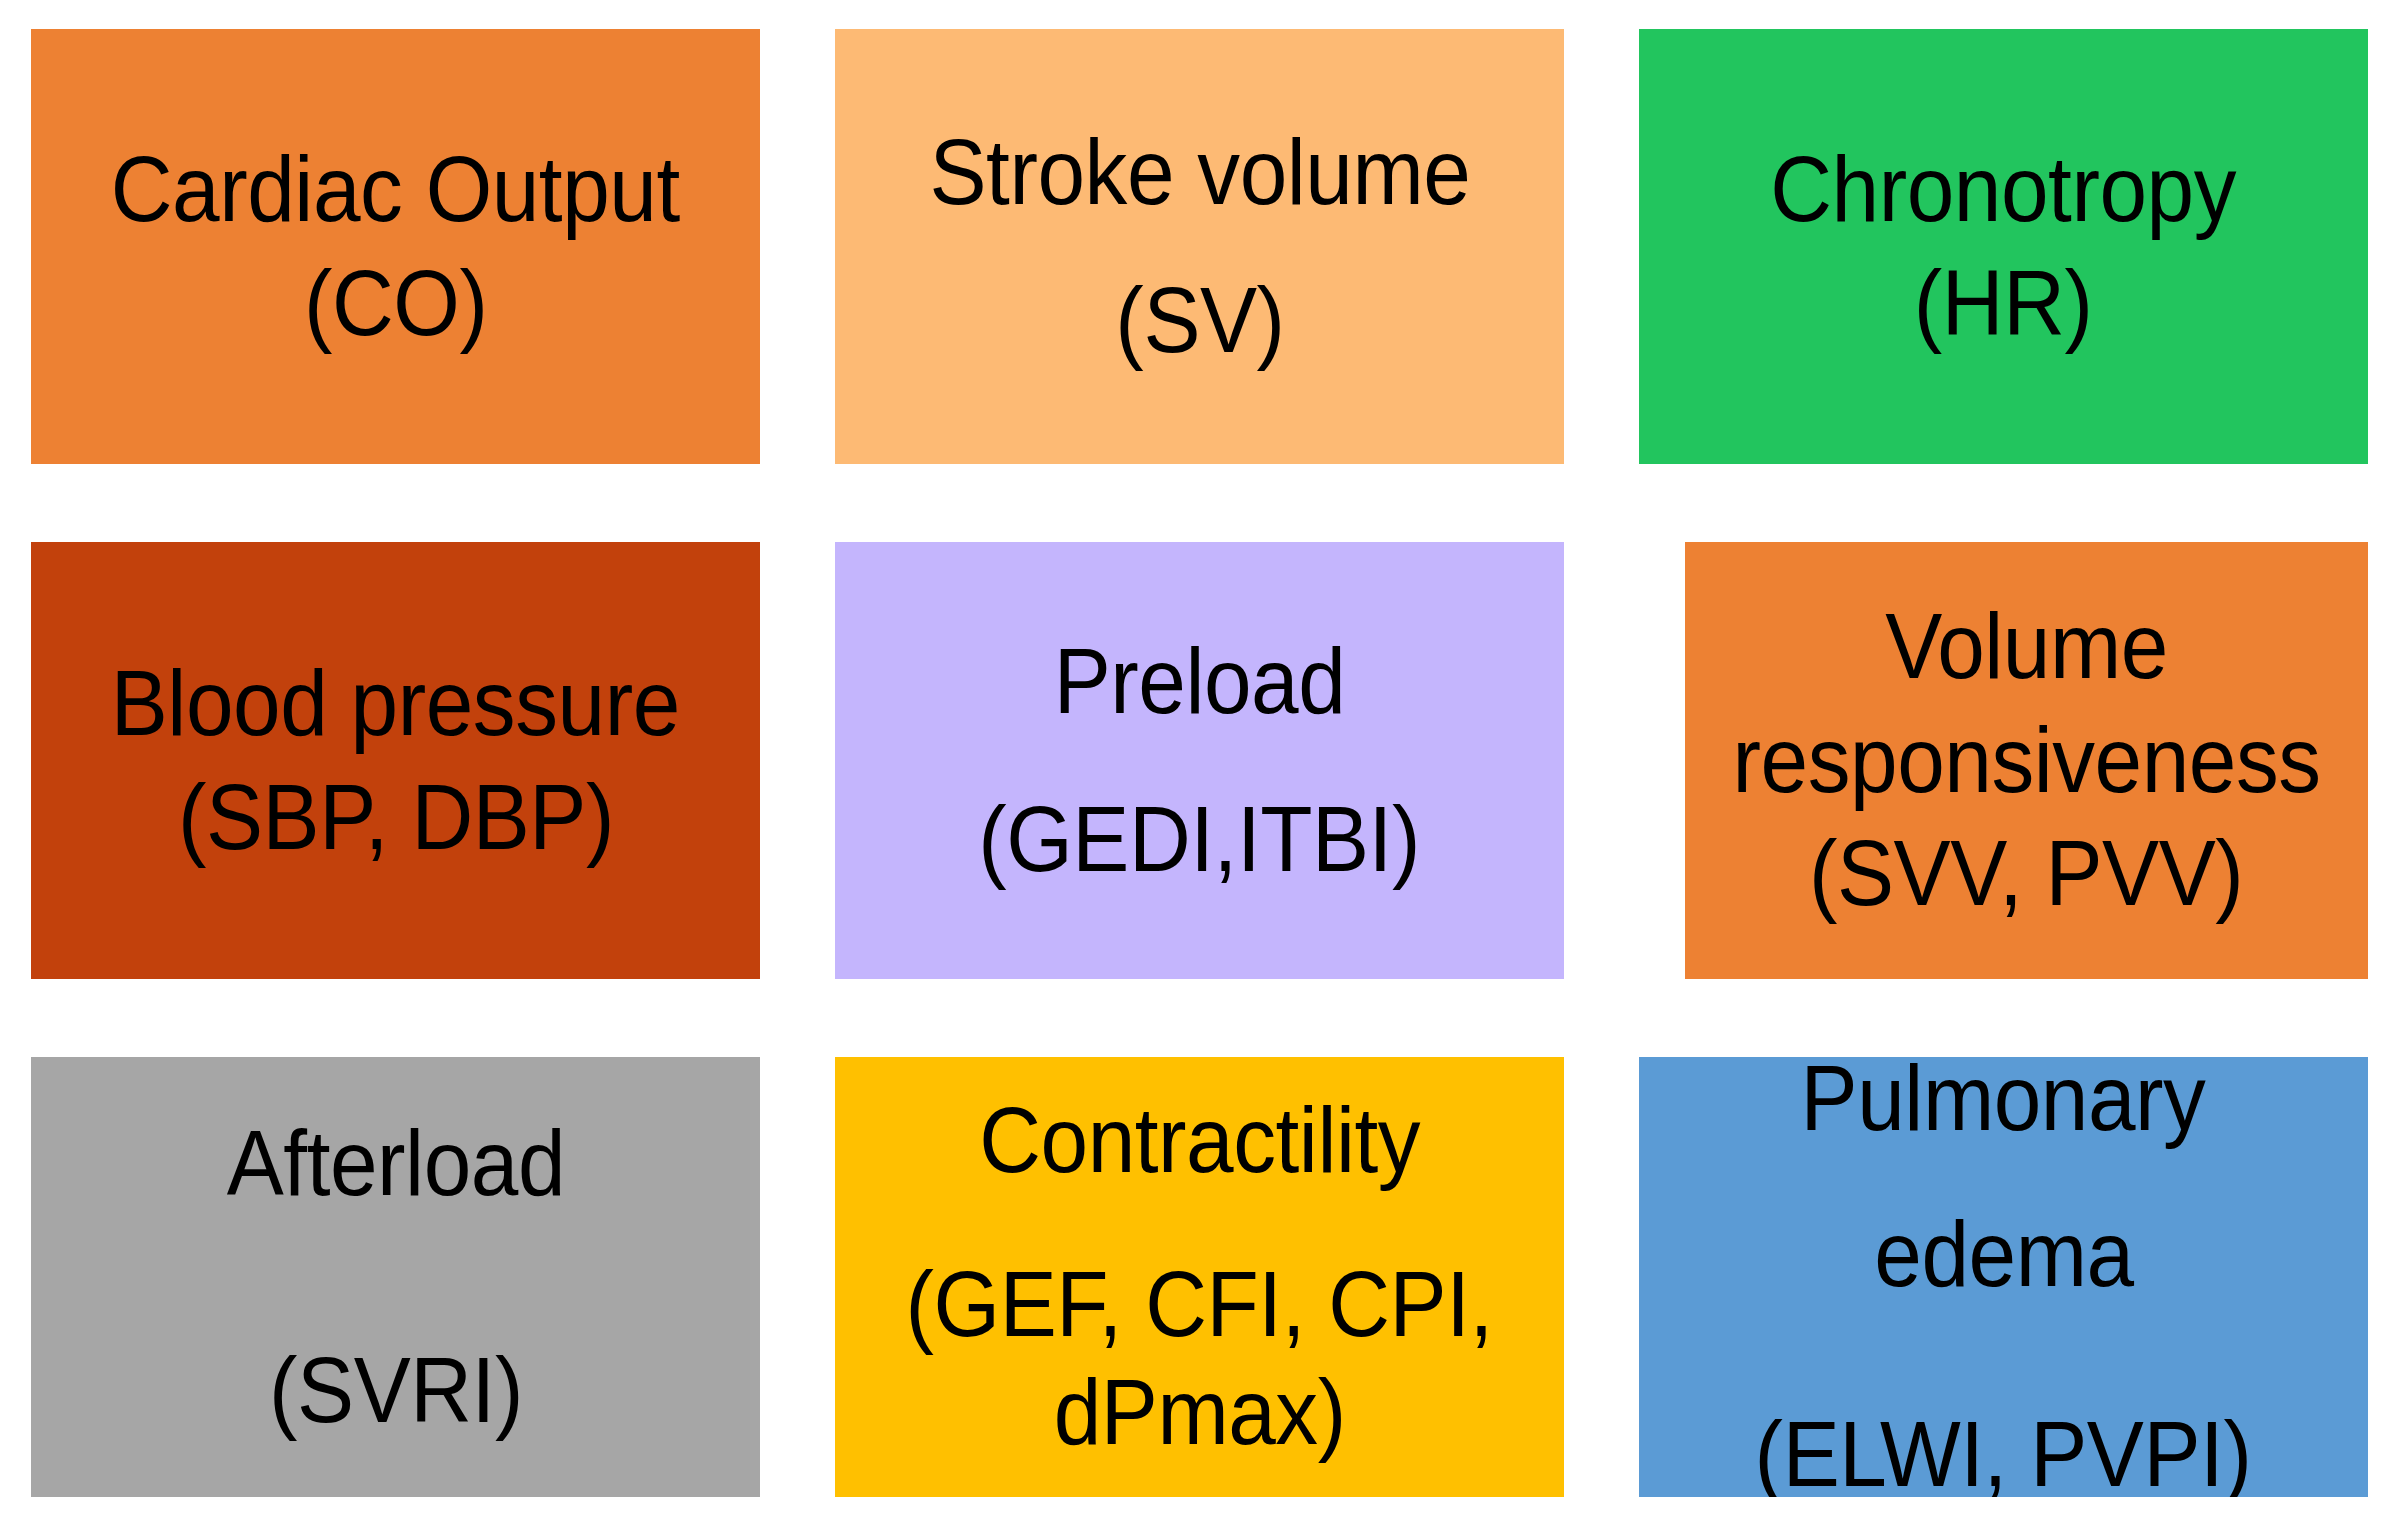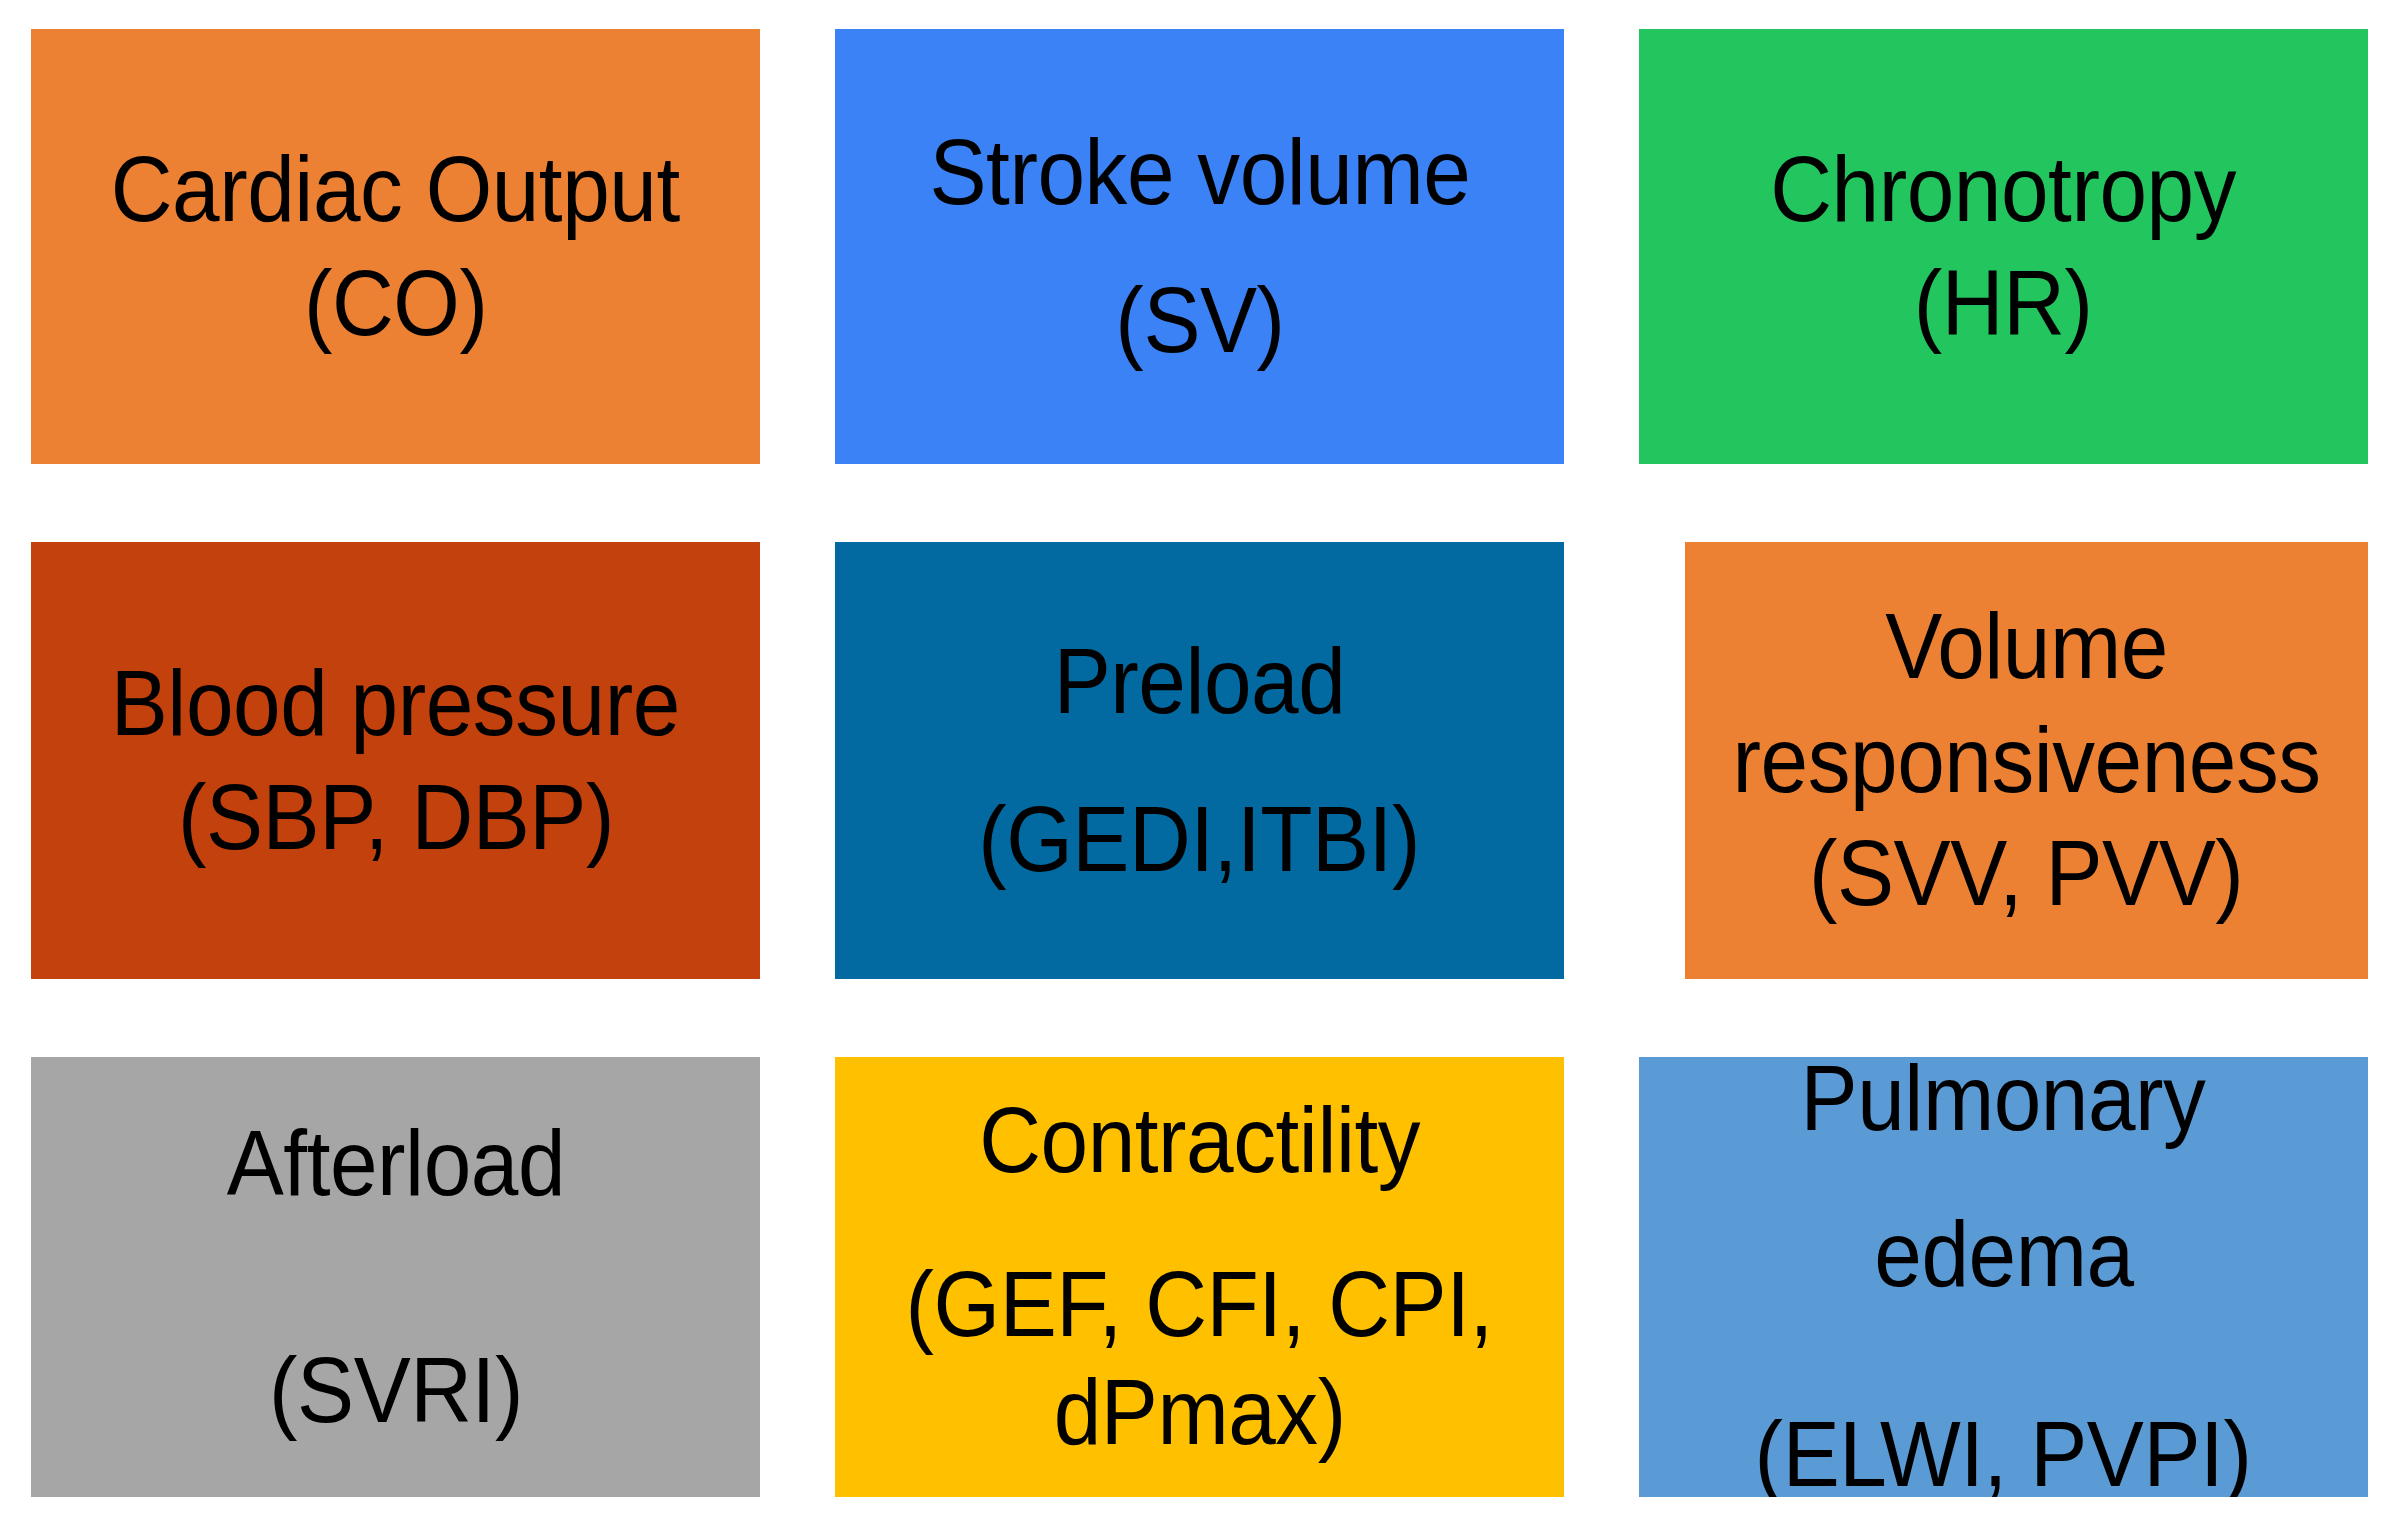--- a/index.html
+++ b/index.html
@@ -73,36 +73,36 @@
 </head>
 <body>
 
 <div id="grid">
 
   <div class="cell" style="background:#ED8133;">
     <span class="line">Cardiac Output</span>
     <span class="line">(CO)</span>
   </div>
 
-  <div class="cell" style="background:#3b82f6;gap:34px;">
+  <div class="cell" style="background:#fdba74;gap:34px;">
     <span class="line">Stroke volume</span>
     <span class="line">(SV)</span>
   </div>
 
   <div class="cell" style="background:#22c55e;">
     <span class="line">Chronotropy</span>
     <span class="line">(HR)</span>
   </div>
 
   <div class="cell" style="background:#c2410c;">
     <span class="line">Blood pressure</span>
     <span class="line">(SBP, DBP)</span>
   </div>
 
-  <div class="cell gap-before-last" style="background:#0369a1;">
+  <div class="cell gap-before-last" style="background:#c4b5fd;">
     <span class="line">Preload</span>
     <span class="line last">(GEDI,ITBI)</span>
   </div>
 
   <div class="cell" style="background:#ED8133;margin-left:46px;">
     <span class="line">Volume</span>
     <span class="line">responsiveness</span>
     <span class="line">(SVV, PVV)</span>
   </div>
 

